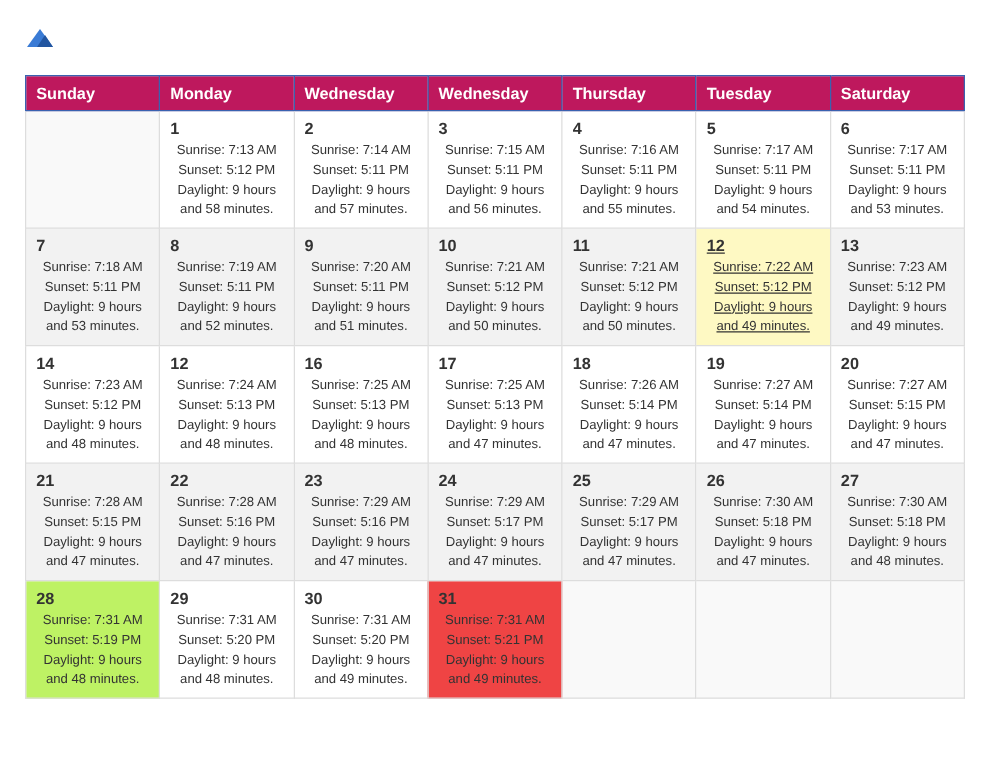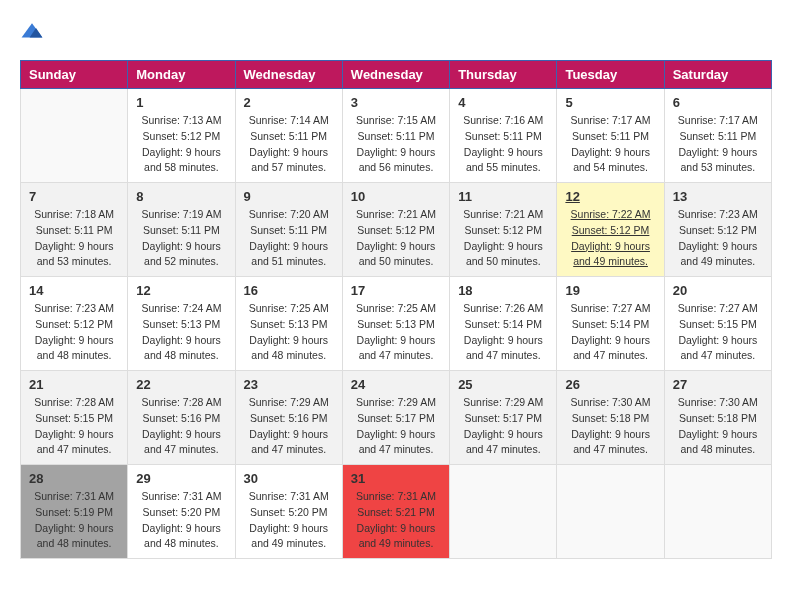--- a/index.html
+++ b/index.html
@@ -289,21 +289,21 @@
         </div>
         </td>
         <td style="background: rgb(242, 242, 242);">
           <span class="day-number">27</span>
         <div class="day-info">
           Sunrise: 7:30 AM<br>Sunset: 5:18 PM<br>Daylight: 9 hours and 48 minutes.
         </div>
         </td>
       </tr>
       <tr>
-        <td style="background: #a3a3a3;">
+        <td style="background: #bef264;">
           <span class="day-number">28</span>
         <div class="day-info">
           Sunrise: 7:31 AM<br>Sunset: 5:19 PM<br>Daylight: 9 hours and 48 minutes.
         </div>
         </td>
         <td style="background: rgb(255, 255, 255);">
           <span class="day-number">29</span>
         <div class="day-info">
           Sunrise: 7:31 AM<br>Sunset: 5:20 PM<br>Daylight: 9 hours and 48 minutes.
         </div>

